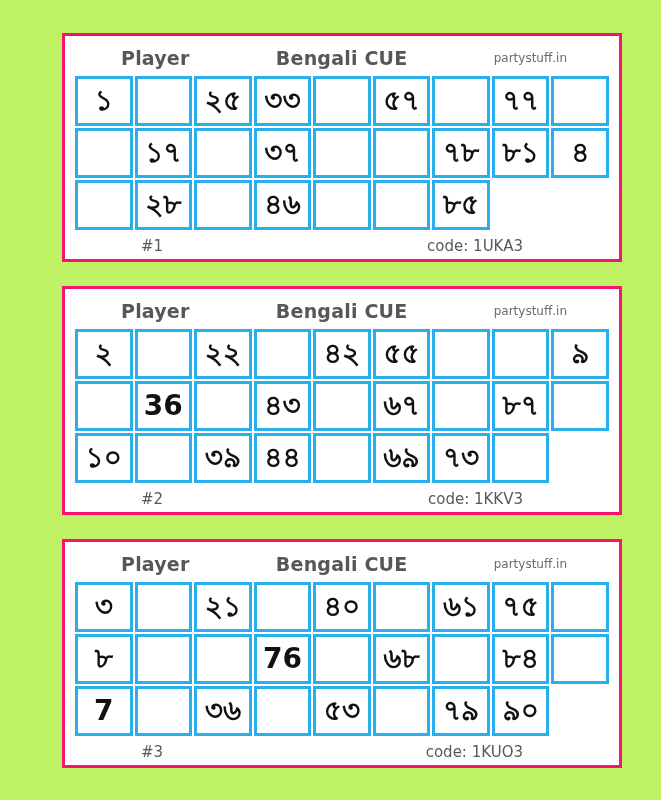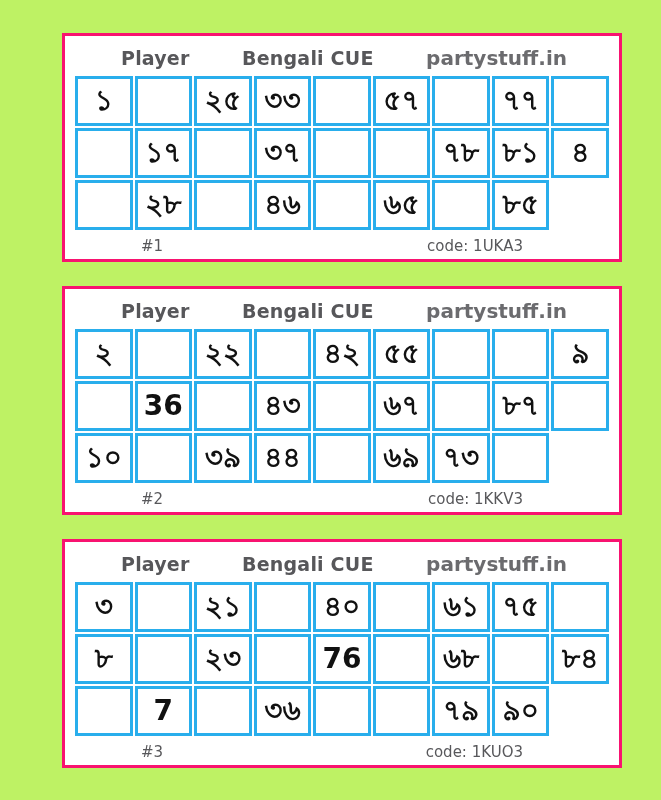--- a/index.html
+++ b/index.html
@@ -35,22 +35,22 @@
     justify-content: space-between;
     padding: 3px 52px 0 56px;
   }
   .hdr-label {
     font-size: 19px;
     font-weight: 600;
     color: #57575A;
     letter-spacing: 0.2px;
   }
   .site-label {
-    font-size: 20px;
-    font-weight: 700;
+    font-size: 12px;
+    font-weight: 400;
     color: #6B6B6E;
   }
 
   .grid {
     margin: 0 10px;
     display: grid;
     grid-template-columns: repeat(9, 1fr);
     grid-template-rows: repeat(3, 50px);
     gap: 2px;
   }
@@ -105,21 +105,20 @@
         <div class="cell"></div>
         <div class="cell"></div>
         <div class="cell">৭৮</div>
         <div class="cell">৮১</div>
         <div class="cell">৪</div>
         <div class="cell"></div>
         <div class="cell">২৮</div>
         <div class="cell"></div>
         <div class="cell">৪৬</div>
         <div class="cell"></div>
-        <div class="cell">৬৫</div>
         <div class="cell"></div>
         <div class="cell">৮৫</div>
       </div>
     <div class="ticket-footer">
       <span>#1</span>
       <span>code: 1UKA3</span>
     </div>
   </div>
 
   <div class="ticket ticket-2">
@@ -173,32 +172,32 @@
         <div class="cell"></div>
         <div class="cell">২১</div>
         <div class="cell"></div>
         <div class="cell">৪০</div>
         <div class="cell"></div>
         <div class="cell">৬১</div>
         <div class="cell">৭৫</div>
         <div class="cell"></div>
         <div class="cell">৮</div>
         <div class="cell"></div>
-        <div class="cell">২৩</div>
         <div class="cell"></div>
         <div class="cell">76</div>
         <div class="cell"></div>
         <div class="cell">৬৮</div>
         <div class="cell"></div>
         <div class="cell">৮৪</div>
         <div class="cell"></div>
         <div class="cell">7</div>
         <div class="cell"></div>
         <div class="cell">৩৬</div>
         <div class="cell"></div>
+        <div class="cell">৫৩</div>
         <div class="cell"></div>
         <div class="cell">৭৯</div>
         <div class="cell">৯০</div>
       </div>
     <div class="ticket-footer">
       <span>#3</span>
       <span>code: 1KUO3</span>
     </div>
   </div>
 

